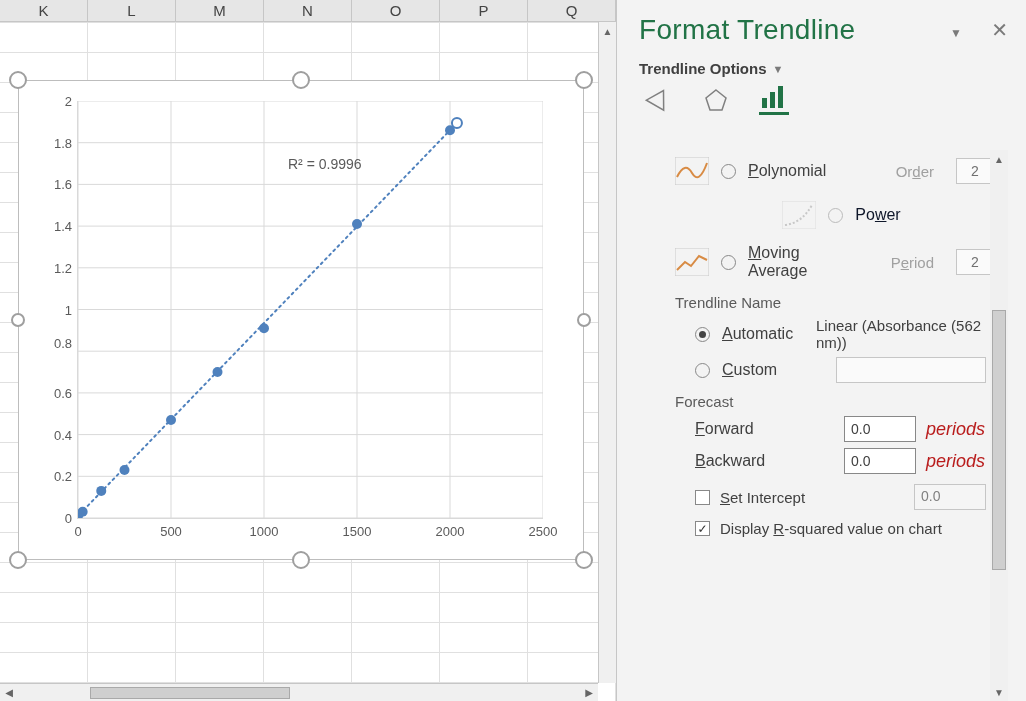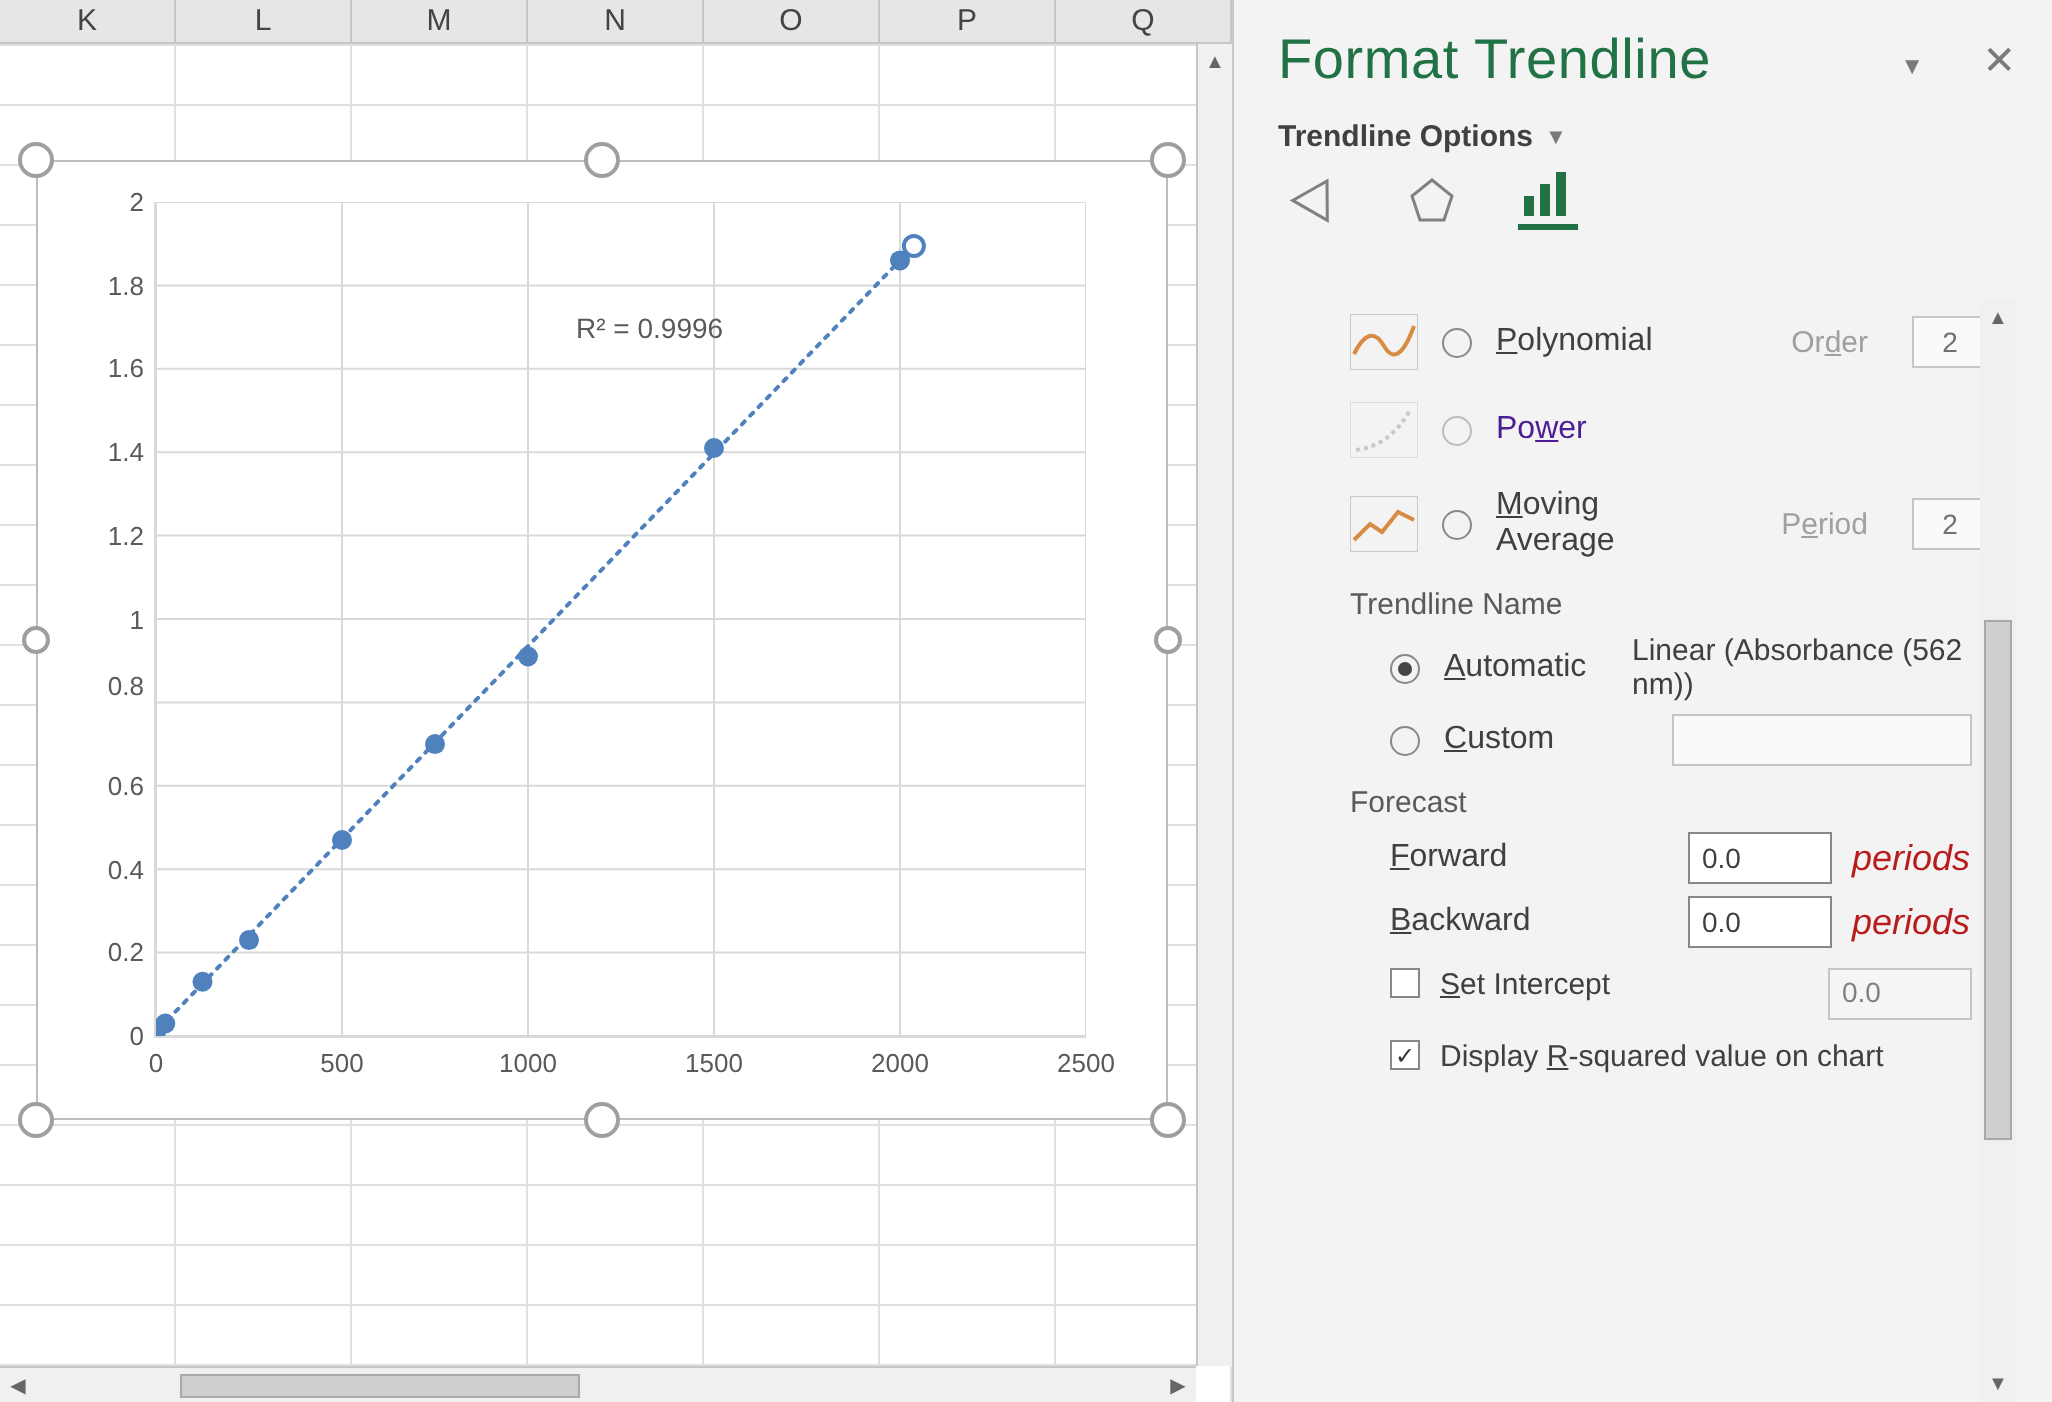--- a/index.html
+++ b/index.html
@@ -43,21 +43,21 @@
 
 .cat-icons { display:flex; gap:28px; margin:8px 0 18px 4px; }
 .cat-icon { width:30px; height:30px; cursor:pointer; display:flex; align-items:center; justify-content:center; }
 
 .pane-body { position:absolute; left:22px; right:18px; top:150px; bottom:0; overflow:hidden; }
 .pane-scroll { position:absolute; right:0; top:0; bottom:0; width:18px; background:#f0f0f0; }
 .pane-scroll .arrow { height:18px; display:flex; align-items:center; justify-content:center; color:#666; font-size:10px; cursor:pointer; }
 .pane-scroll .thumb { position:absolute; left:2px; right:2px; top:160px; height:260px; background:#cfcfcf; border:1px solid #a9a9a9; }
 
 .opt-row { display:flex; align-items:center; gap:12px; margin:6px 0 14px 36px; color:#404040; }
-.opt-row.disabled { color:#4c1d95; }
+.opt-row.disabled { color:#0f172a;justify-content:center; }
 .opt-icon { width:34px; height:30px; display:flex; align-items:center; justify-content:center; }
 .radio { width:15px; height:15px; border:1px solid #888; border-radius:50%; display:inline-flex; align-items:center; justify-content:center; flex-shrink:0; }
 .radio.disabled { border-color:#bbb; }
 .radio .dot { width:7px; height:7px; background:#444; border-radius:50%; }
 .check { width:15px; height:15px; border:1px solid #888; background:#fff; display:inline-flex; align-items:center; justify-content:center; color:#333; font-size:12px; flex-shrink:0; }
 .u { text-decoration:underline; }
 
 .side-label { font-size:15px; color:#a0a0a0; margin-left:auto; margin-right:10px; }
 .spin { display:flex; align-items:center; border:1px solid #c6c6c6; background:#fafafa; height:26px; }
 .spin .val { width:36px; text-align:center; font-size:14px; color:#707070; }
@@ -66,21 +66,21 @@
 
 .sect-label { font-size:15px; color:#5a5a5a; margin:10px 0 6px 36px; }
 .name-row { display:flex; align-items:center; gap:12px; margin:4px 0 6px 56px; }
 .name-val { font-size:15px; color:#404040; margin-left:auto; margin-right:22px; max-width:170px; }
 .name-input { width:150px; height:26px; border:1px solid #c6c6c6; background:#fafafa; margin-left:auto; margin-right:22px; }
 
 .fc-row { display:flex; align-items:center; gap:12px; margin:6px 0 6px 56px; }
 .fc-input { width:72px; height:26px; border:1px solid #888; background:#fff; font-size:14px; padding:0 6px; color:#404040; }
 .fc-unit { font-size:18px; color:#b91c1c; width:60px;font-style:italic; }
 
-.chk-row { display:flex; align-items:flex-start; gap:10px; margin:10px 0 4px 56px; font-size:15px; }
+.chk-row { display:flex; align-items:center; gap:10px; margin:10px 0 4px 56px; font-size:15px; }
 .si-val { width:72px; height:26px; border:1px solid #c6c6c6; background:#f5f5f5; font-size:14px; padding:3px 6px; color:#808080; margin-left:auto; margin-right:22px; }
 </style>
 </head>
 <body>
 
 <div class="app">
 
   <div class="sheet-area">
     <div class="col-headers" id="colhdrs">
         <div class="col-header">K</div>

